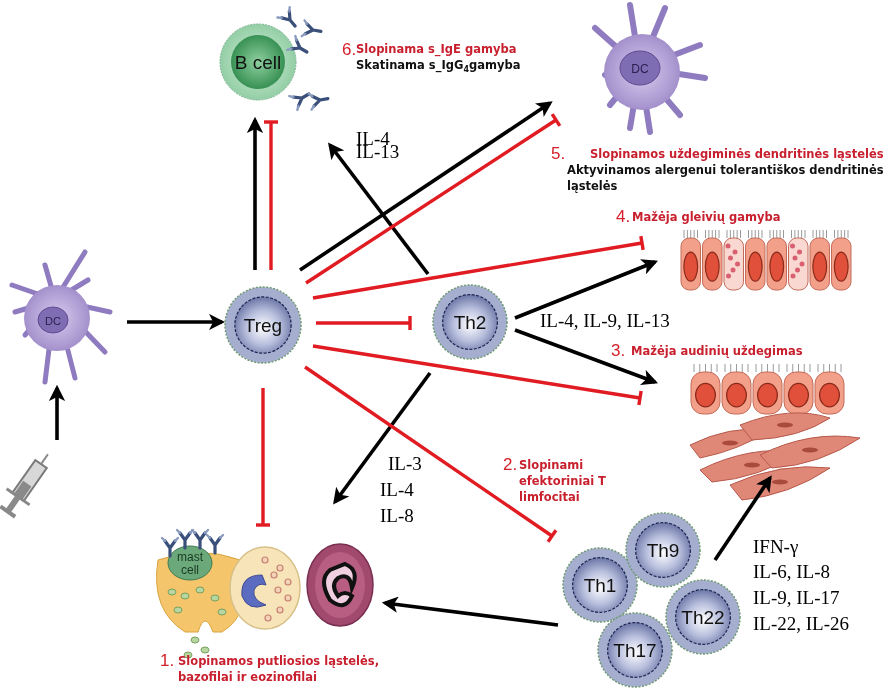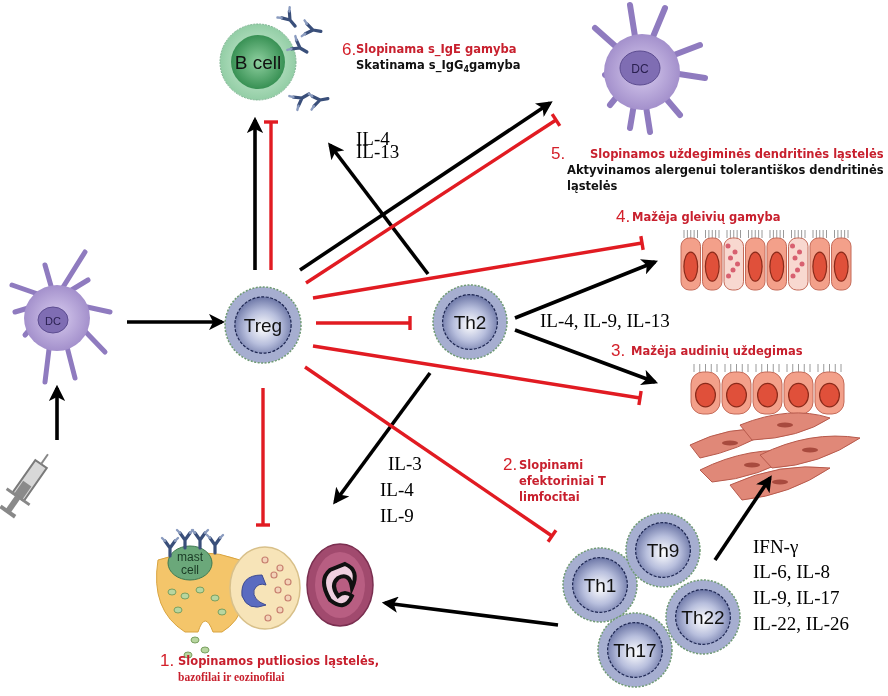--- a/index.html
+++ b/index.html
@@ -363,21 +363,21 @@
       <line x1="558" y1="625" x2="385" y2="603" stroke="#000000" stroke-width="3.6" marker-end="url(#ah)"></line>
       <line x1="715" y1="560" x2="770" y2="478" stroke="#000000" stroke-width="3.6" marker-end="url(#ah)"></line>
     </g>
 </svg>
 
 <div class="lbl cyto" style="left:356px;top:127px;">IL-4</div>
 <div class="lbl cyto" style="left:356px;top:140px;">IL-13</div>
 <div class="lbl cyto" style="left:540px;top:309px;">IL-4, IL-9, IL-13</div>
 <div class="lbl cyto" style="left:380px;top:452px;margin-left:8px;">IL-3</div>
 <div class="lbl cyto" style="left:380px;top:478px;">IL-4</div>
-<div class="lbl cyto" style="left:380px;top:504px;">IL-9</div>
+<div class="lbl cyto" style="left:380px;top:504px;">IL-8</div>
 <div class="lbl cyto" style="left:753px;top:535px;">IFN-γ</div>
 <div class="lbl cyto" style="left:753px;top:560px;">IL-6, IL-8</div>
 <div class="lbl cyto" style="left:753px;top:586px;">IL-9, IL-17</div>
 <div class="lbl cyto" style="left:753px;top:612px;">IL-22, IL-26</div>
 
 <div class="lbl" style="left:342px;top:40px;">
   <span class="num" style="position:absolute;left:0;top:0;">6.</span>
   <div class="note red" style="position:absolute;left:14px;top:1px;text-align:right;">Slopinama s_IgE gamyba</div>
   <div class="note blk" style="position:absolute;left:14px;top:17px;"><span>Skatinama s_IgG</span><sub style="font-size:8px;">4</sub><span>gamyba</span></div>
 </div>
@@ -402,14 +402,14 @@
 <div class="lbl" style="left:503px;top:455px;">
   <span class="num" style="position:absolute;left:0;top:0;">2.</span>
   <div class="note red" style="position:absolute;left:16px;top:2px;">Slopinami</div>
   <div class="note red" style="position:absolute;left:16px;top:18px;">efektoriniai T</div>
   <div class="note red" style="position:absolute;left:16px;top:34px;">limfocitai</div>
 </div>
 
 <div class="lbl" style="left:160px;top:651px;">
   <span class="num" style="position:absolute;left:0;top:0;">1.</span>
   <div class="note red" style="position:absolute;left:18px;top:2px;">Slopinamos putliosios ląstelės,</div>
-  <div class="note red" style="position:absolute;left:18px;top:18px;font-family:Liberation Serif, serif;">bazofilai ir eozinofilai</div>
+  <div class="note red" style="position:absolute;left:18px;top:18px;">bazofilai ir eozinofilai</div>
 </div>
 
 </body></html>

